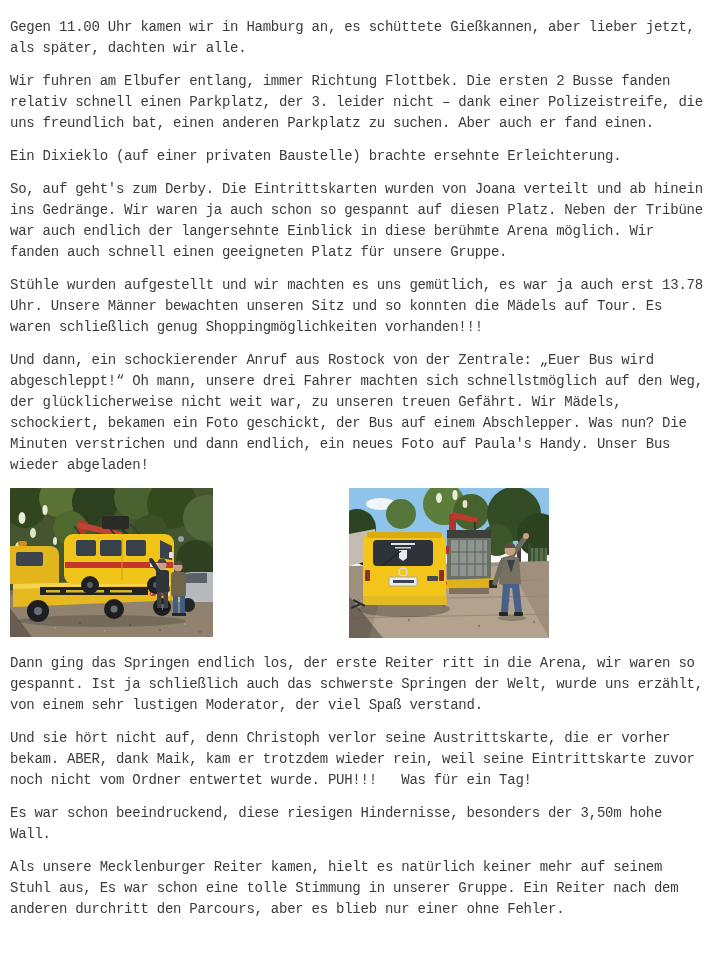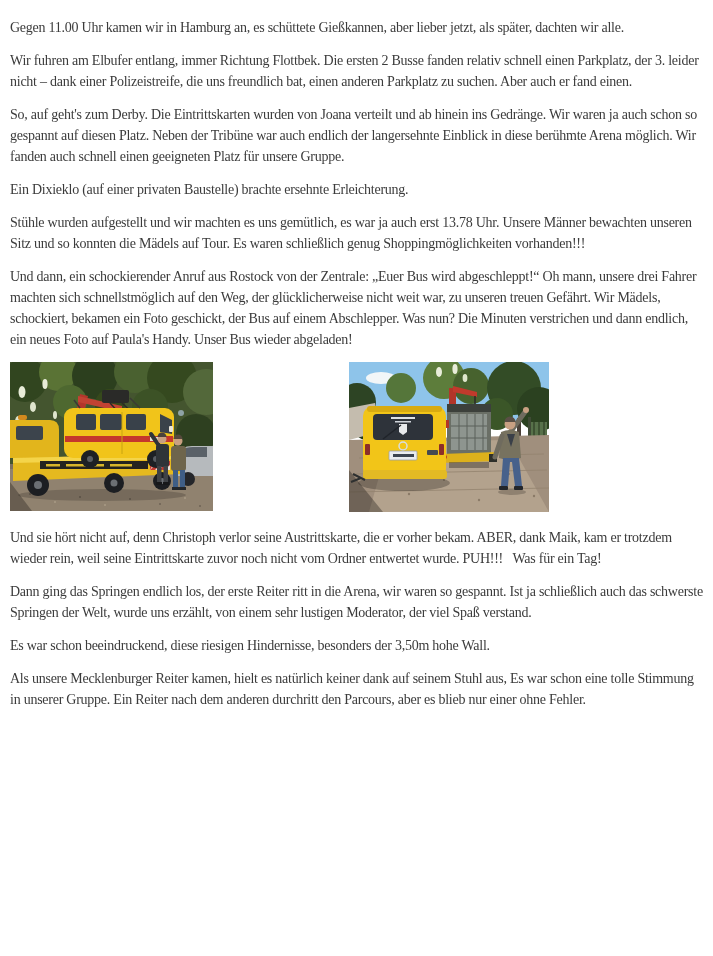--- a/index.html
+++ b/index.html
@@ -8,21 +8,21 @@
     background: #ffffff;
     width: 713px;
     height: 956px;
     overflow: hidden;
   }
   .page {
     box-sizing: border-box;
     width: 713px;
     min-height: 956px;
     padding: 17px 9px 0 10px;
-    font-family: Liberation Serif, serif;
+    font-family: Liberation Mono, monospace;
   }
   .para {
     margin: 0 0 12px 0;
     font-size: 14px;
     line-height: 21px;
     letter-spacing: -0.25px;
     color: #3b3b3b;
     white-space: pre-wrap;
     max-width: 695px;
   }
@@ -39,22 +39,22 @@
   }
   figure.photo svg { display: block; }
 </style>
 </head>
 <body>
 
 <div class="page">
 
   <p class="para">Gegen 11.00 Uhr kamen wir in Hamburg an, es schüttete Gießkannen, aber lieber jetzt, als später, dachten wir alle.</p>
   <p class="para">Wir fuhren am Elbufer entlang, immer Richtung Flottbek. Die ersten 2 Busse fanden relativ schnell einen Parkplatz, der 3. leider nicht – dank einer Polizeistreife, die uns freundlich bat, einen anderen Parkplatz zu suchen. Aber auch er fand einen.</p>
+  <p class="para">Ein Dixieklo (auf einer privaten Baustelle) brachte ersehnte Erleichterung.</p>
   <p class="para">So, auf geht's zum Derby. Die Eintrittskarten wurden von Joana verteilt und ab hinein ins Gedränge. Wir waren ja auch schon so gespannt auf diesen Platz. Neben der Tribüne war auch endlich der langersehnte Einblick in diese berühmte Arena möglich. Wir fanden auch schnell einen geeigneten Platz für unsere Gruppe.</p>
-  <p class="para">Ein Dixieklo (auf einer privaten Baustelle) brachte ersehnte Erleichterung.</p>
   <p class="para">Stühle wurden aufgestellt und wir machten es uns gemütlich, es war ja auch erst 13.78 Uhr. Unsere Männer bewachten unseren Sitz und so konnten die Mädels auf Tour. Es waren schließlich genug Shoppingmöglichkeiten vorhanden!!!</p>
   <p class="para">Und dann, ein schockierender Anruf aus Rostock von der Zentrale: „Euer Bus wird abgeschleppt!“ Oh mann, unsere drei Fahrer machten sich schnellstmöglich auf den Weg, der glücklicherweise nicht weit war, zu unseren treuen Gefährt. Wir Mädels, schockiert, bekamen ein Foto geschickt, der Bus auf einem Abschlepper. Was nun? Die Minuten verstrichen und dann endlich, ein neues Foto auf Paula's Handy. Unser Bus wieder abgeladen!</p>
 
   <div class="photo-row">
 
     <figure class="photo" aria-label="Gelber Kleinbus mit rotem Streifen auf einem gelben Abschleppwagen mit rotem Kran, zwei Männer daneben, grüne Bäume und Kiesboden">
       <svg width="203" height="149" viewBox="0 0 203 149" xmlns="http://www.w3.org/2000/svg">
 
         <g>
           <rect width="203" height="110" fill="#44552f"></rect>
@@ -273,18 +273,18 @@
           <polygon points="158,72 166,72 162,85" fill="#3a4048"></polygon>
           <line x1="153" y1="74" x2="146" y2="95" stroke="#6f6b5e" stroke-width="5" stroke-linecap="round"></line>
           <path d="M154,96 l-2,28 h7 l2,-24 h2 l3,24 h7 l-3,-28 z" fill="#47618b"></path>
           <rect x="150" y="124" width="9" height="4" rx="1" fill="#23262b"></rect>
           <rect x="165" y="124" width="9" height="4" rx="1" fill="#23262b"></rect>
         </g>
       </svg>
     </figure>
   </div>
 
+  <p class="para">Dann ging das Springen endlich los, der erste Reiter ritt in die Arena, wir waren so gespannt. Ist ja schließlich auch das schwerste Springen der Welt, wurde uns erzählt, von einem sehr lustigen Moderator, der viel Spaß verstand.</p>
   <p class="para">Und sie hört nicht auf, denn Christoph verlor seine Austrittskarte, die er vorher bekam. ABER, dank Maik, kam er trotzdem wieder rein, weil seine Eintrittskarte zuvor noch nicht vom Ordner entwertet wurde. PUH!!!   Was für ein Tag!</p>
-  <p class="para">Dann ging das Springen endlich los, der erste Reiter ritt in die Arena, wir waren so gespannt. Ist ja schließlich auch das schwerste Springen der Welt, wurde uns erzählt, von einem sehr lustigen Moderator, der viel Spaß verstand.</p>
   <p class="para">Es war schon beeindruckend, diese riesigen Hindernisse, besonders der 3,50m hohe Wall.</p>
-  <p class="para">Als unsere Mecklenburger Reiter kamen, hielt es natürlich keiner dank auf seinem Stuhl aus, Es war schon eine tolle Stimmung in unserer Gruppe. Ein Reiter nach dem anderen durchritt den Parcours, aber es blieb nur einer ohne Fehler.</p>
+  <p class="para">Als unsere Mecklenburger Reiter kamen, hielt es natürlich keiner mehr auf seinem Stuhl aus, Es war schon eine tolle Stimmung in unserer Gruppe. Ein Reiter nach dem anderen durchritt den Parcours, aber es blieb nur einer ohne Fehler.</p>
 
 </div>
 
 </body></html>

